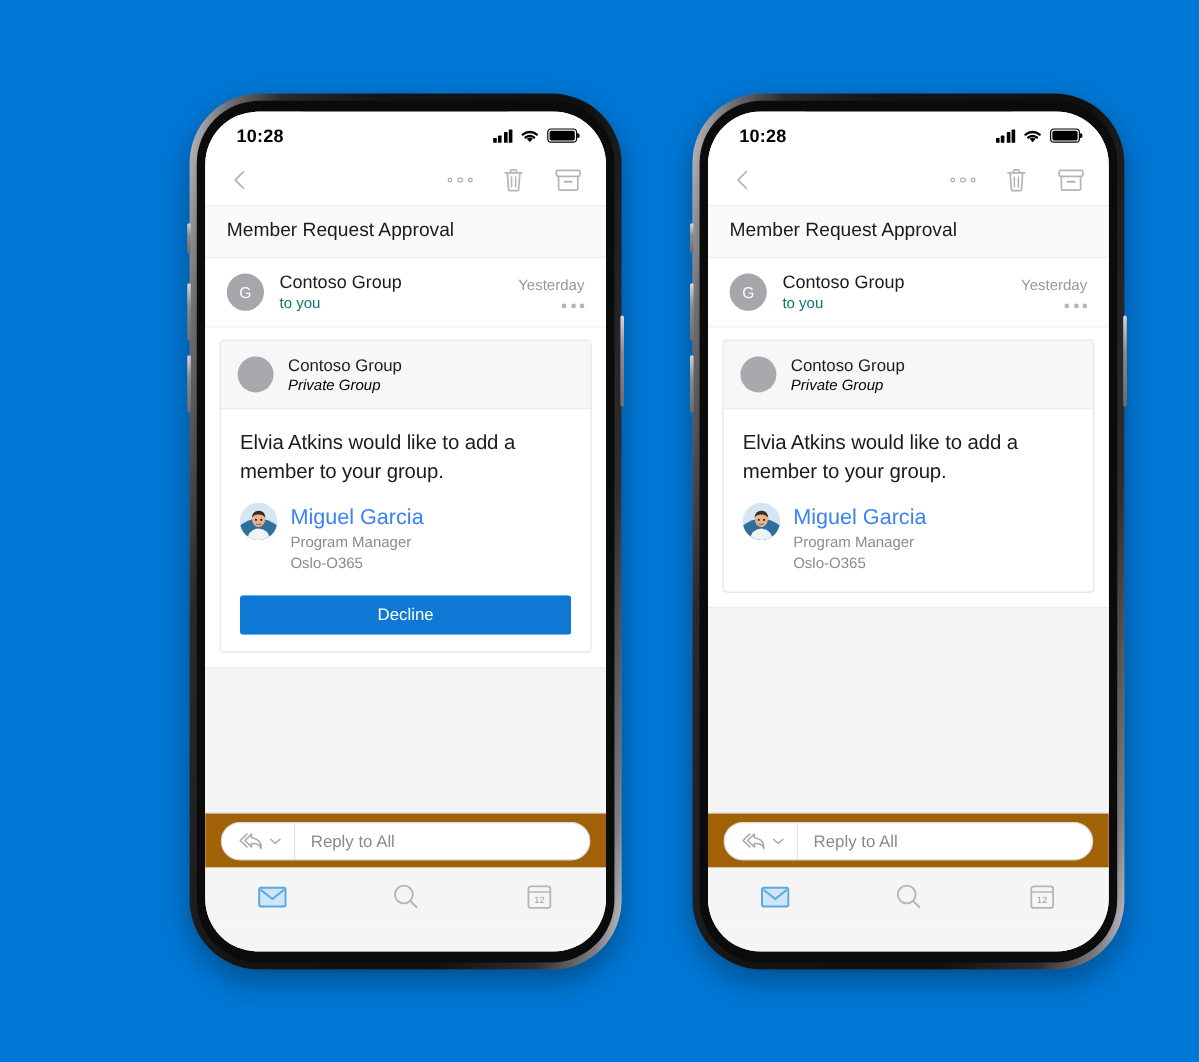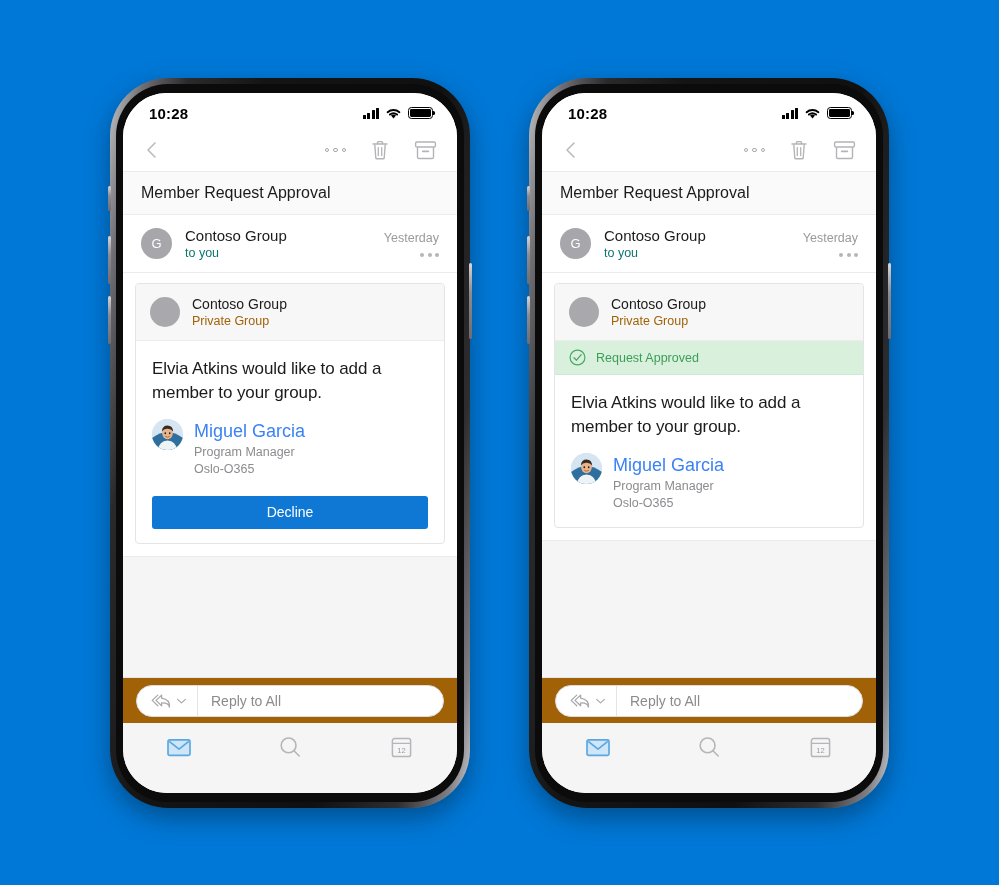--- a/index.html
+++ b/index.html
@@ -6,21 +6,21 @@
   html, body {
     width: 999px; height: 885px;
     overflow: hidden;
     font-family: "Liberation Sans", sans-serif;
   }
   body {
     background: #0078d7;
     position: relative;
   }
 
-  .stage { position: absolute; inset: 0; }
+  .stage { position: absolute; inset: 0; margin-left: 48px; }
 
   
   .phone {
     position: absolute;
     width: 360px; height: 730px;
     border-radius: 58px;
     background: linear-gradient(100deg,#c9c9cb 0%, #6e6e73 7%, #2a2a2c 16%, #141415 32%, #101011 68%, #2e2e30 85%, #7e7e83 95%, #d3d3d6 100%);
     padding: 6px;
     box-shadow: 0 10px 26px rgba(0,0,0,.34);
   }
@@ -150,21 +150,21 @@
   }
   .card-head {
     display: flex; align-items: center;
     padding: 11px 14px;
     background: #f7f7f8;
     border-bottom: 1px solid #ededef;
   }
   .card-av { width: 30px; height: 30px; border-radius: 50%; background: #a8a8ad; flex: 0 0 30px; }
   .card-head-txt { margin-left: 12px; line-height: 1.3; }
   .card-grp { font-size: 14px; color: #1b1b1b; }
-  .card-grp-sub { font-size: 12.5px; color: #a16207; }
+  .card-grp-sub { font-size: 12.5px; color: #000000; font-style: italic; }
 
   .approved-banner {
     display: flex; align-items: center; gap: 10px;
     padding: 8px 14px;
     background: #d9f0dc;
     border-bottom: 1px solid #cfe8d3;
   }
   .approved-banner .lbl { font-size: 12.5px; color: #3c9e56; }
 
   .card-body { padding: 16px 16px 14px; }
@@ -480,27 +480,20 @@
           <div class="card-wrap">
             <div class="card">
               <div class="card-head">
                 <div class="card-av"></div>
                 <div class="card-head-txt">
                   <div class="card-grp">Contoso Group</div>
                   <div class="card-grp-sub">Private Group</div>
                 </div>
               </div>
 
-              <div class="approved-banner">
-                <svg width="17" height="17" viewBox="0 0 17 17">
-                  <circle cx="8.5" cy="8.5" r="7.4" stroke="#4aa866" stroke-width="1.2" fill="none"></circle>
-                  <path d="M5 8.7 L7.5 11.2 L12.2 5.6" stroke="#4aa866" stroke-width="1.3" fill="none" stroke-linecap="round" stroke-linejoin="round"></path>
-                </svg>
-                <span class="lbl">Request Approved</span>
-              </div>
 
               <div class="card-body">
                 <div class="card-title">Elvia Atkins would like to add a member to your group.</div>
                 <div class="person">
                   <div class="person-av">
                     <svg viewBox="0 0 31 31" width="31" height="31">
                       <circle cx="15.5" cy="15.5" r="15.5" fill="#d5e6f2"></circle>
                       <path d="M0 19 Q8 13 15.5 13 Q23 13 31 19 V31 H0 Z" fill="#2e6f9e"></path>
                       <path d="M6 31 Q7 22 15.5 21.5 Q24 22 25 31 Z" fill="#eef3f6"></path>
                       <ellipse cx="15.5" cy="14" rx="5.4" ry="6.2" fill="#e8b48c"></ellipse>

